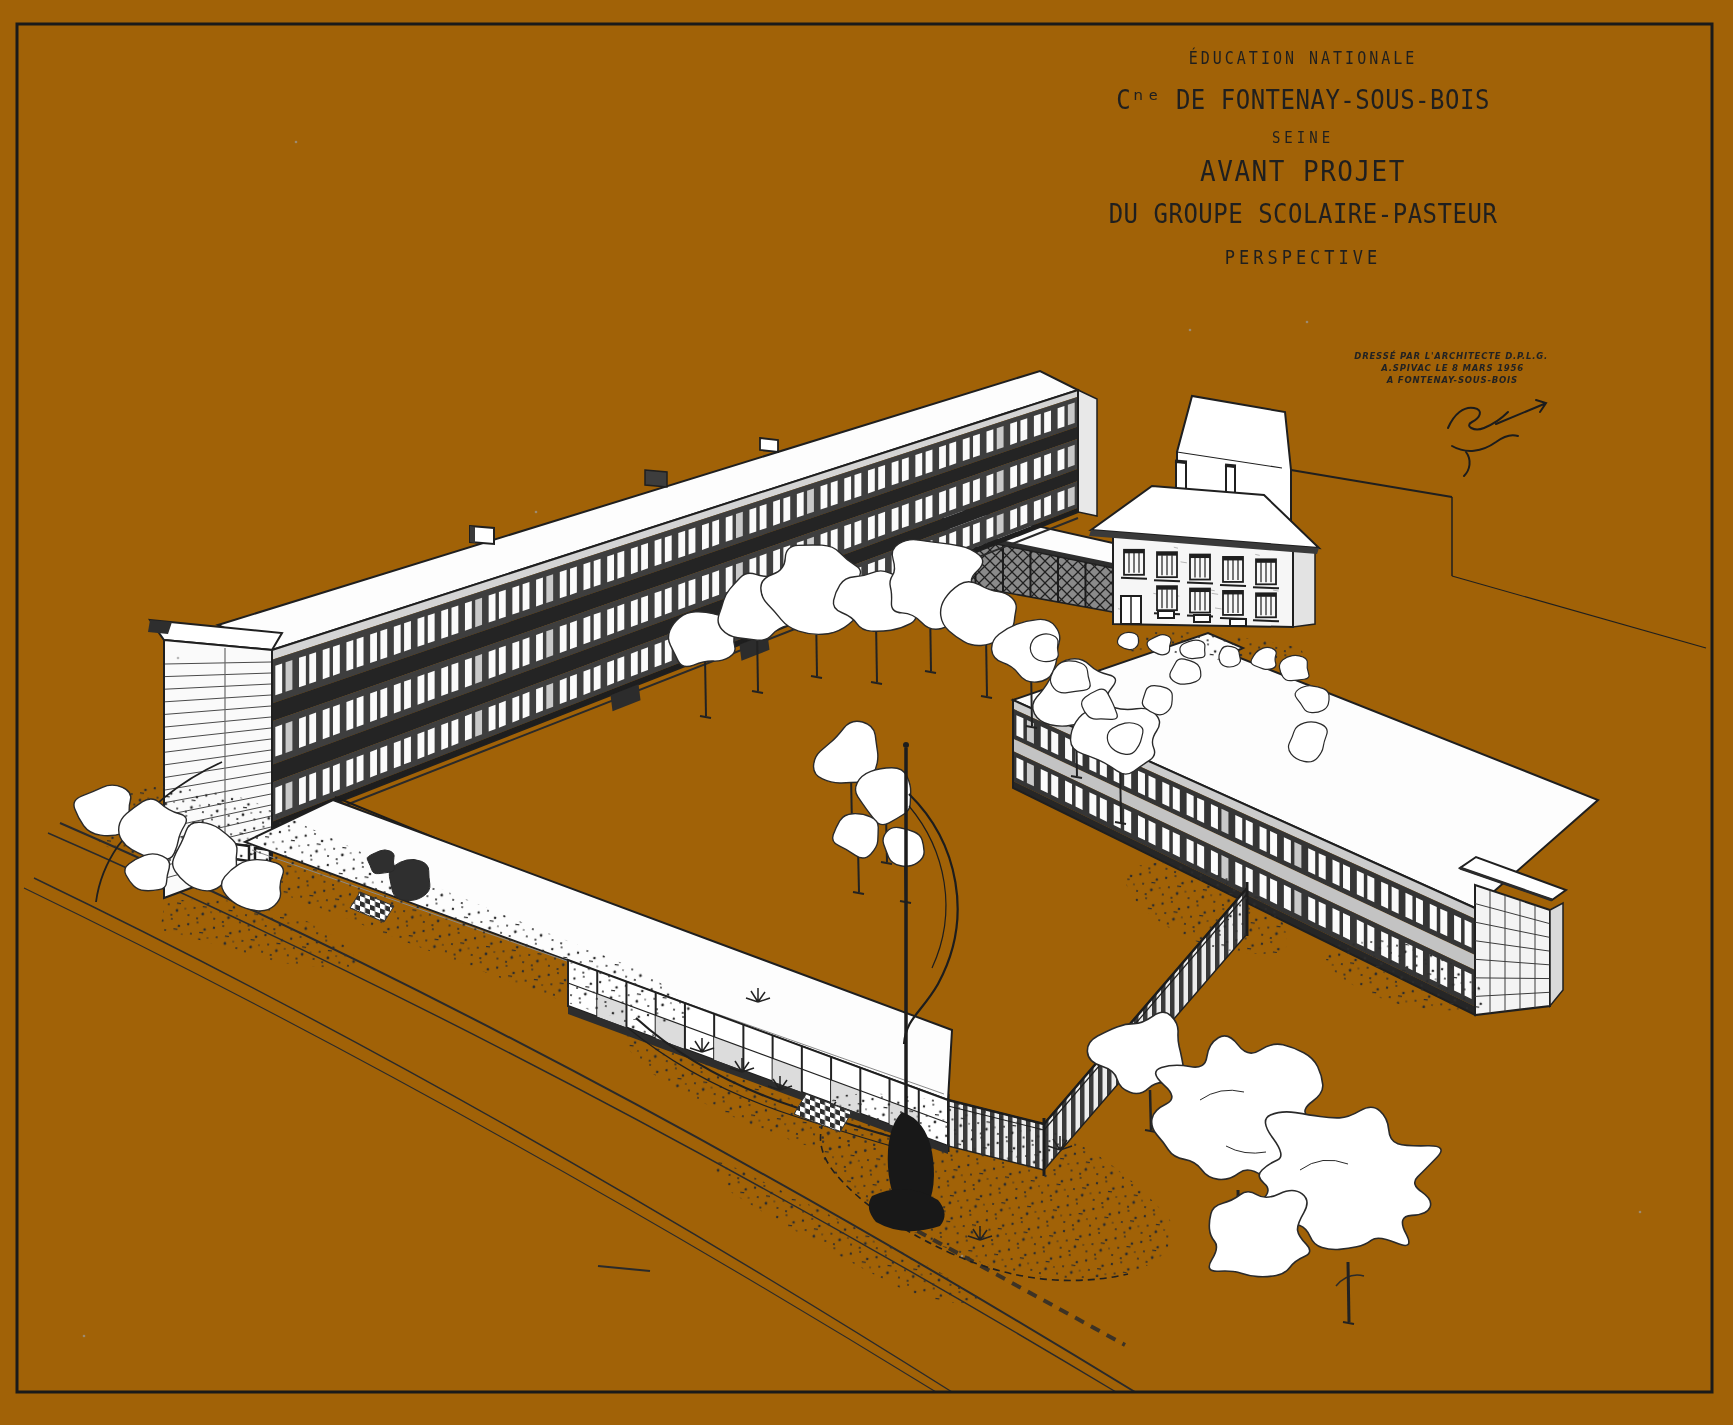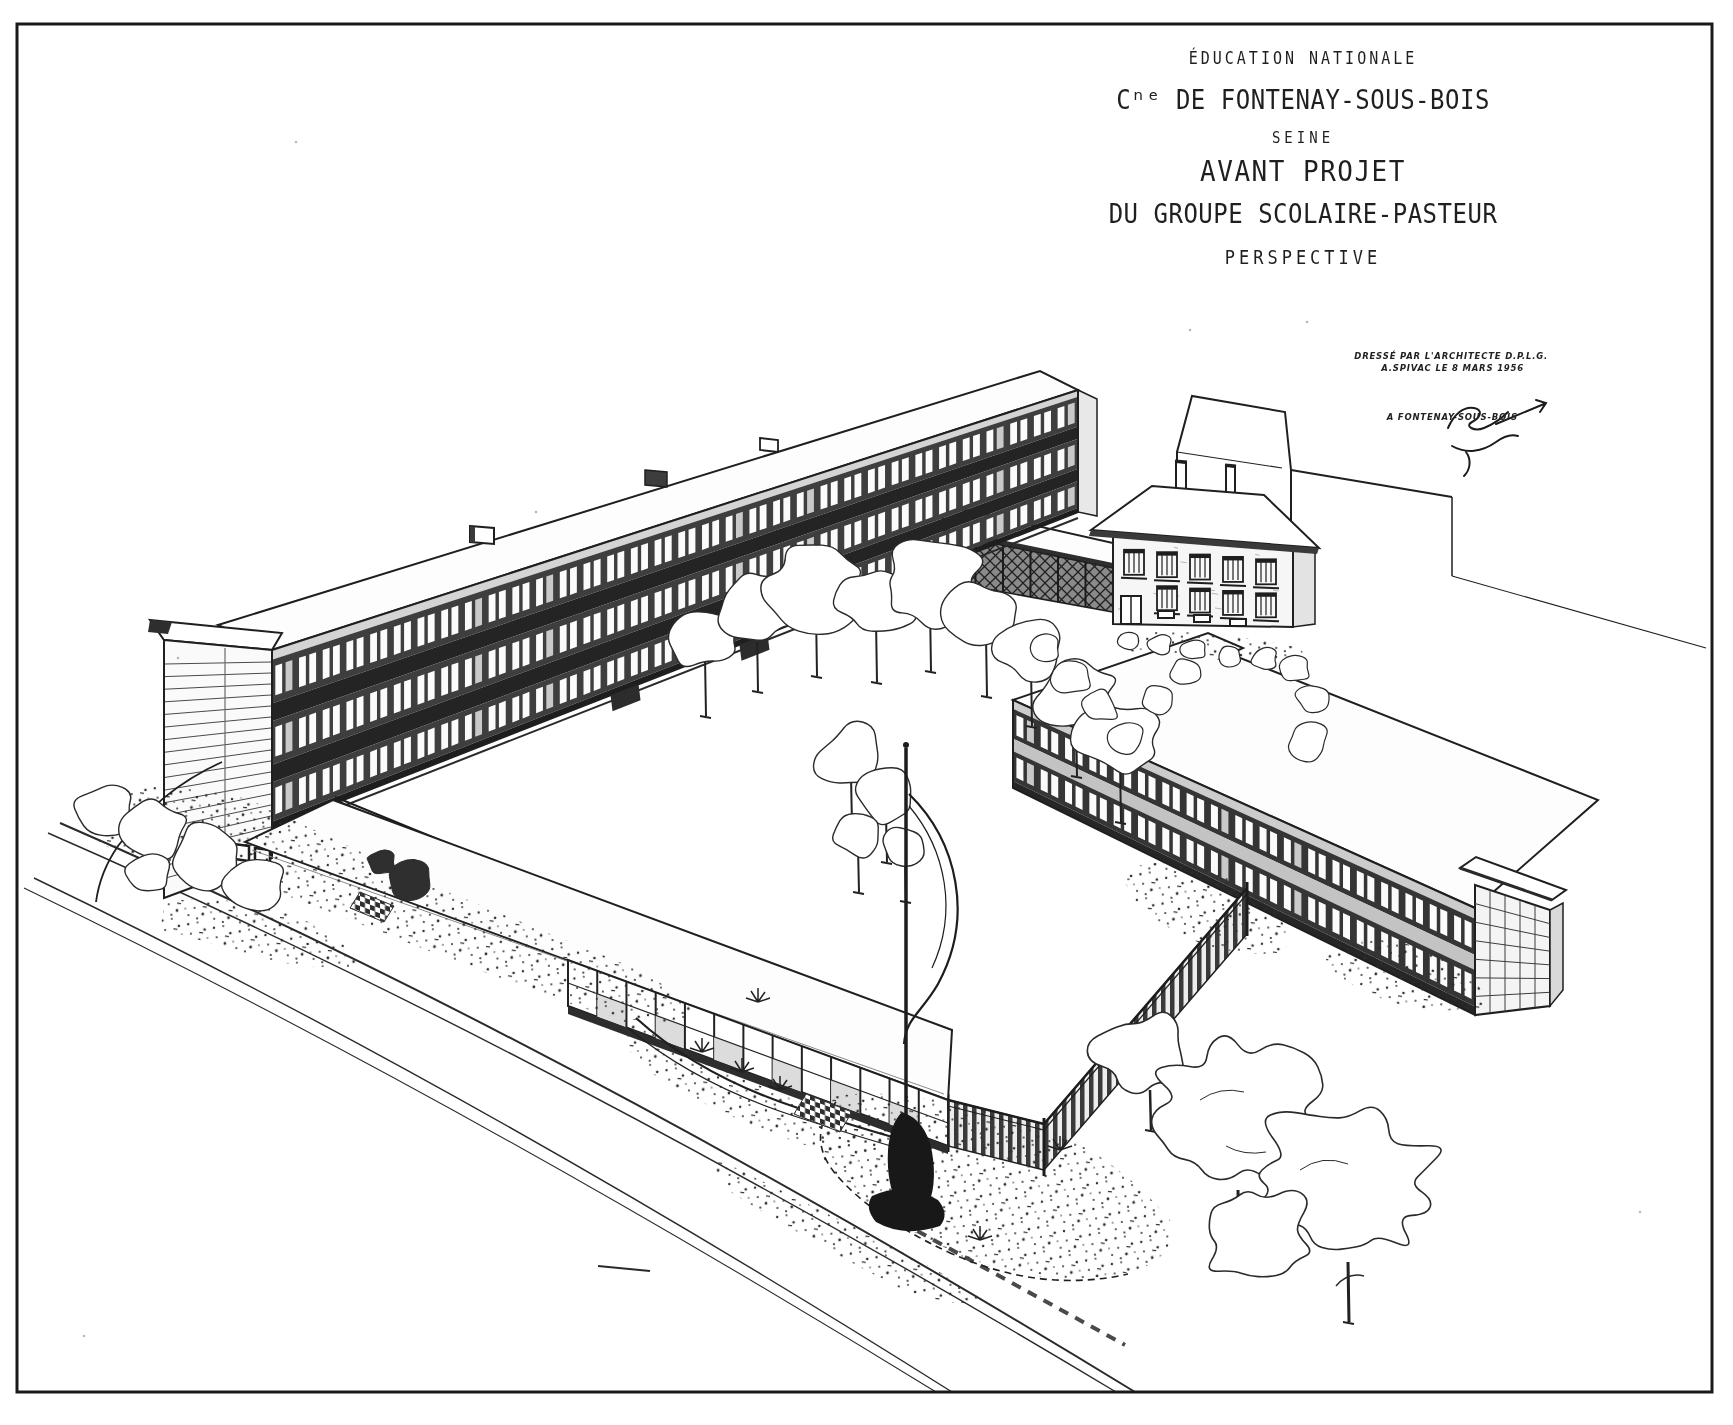--- a/index.html
+++ b/index.html
@@ -1,31 +1,31 @@
 <!DOCTYPE html>
 <html style="--ink: #1f1f1f;"><head>
 <meta charset="utf-8">
 <style>
   html,body{margin:0;padding:0;background:#888;}
-  .page{position:relative;width:1733px;height:1425px;background:#ffffff;overflow:hidden;
+  .page{position:relative;width:1733px;height:1425px;background:#a16207;overflow:hidden;
         font-family:"DejaVu Sans Mono","Liberation Mono",monospace;color:var(--ink,#1f1f1f);}
   .page svg{position:absolute;left:0;top:0;}
   .t{position:absolute;white-space:nowrap;text-align:center;transform:scaleY(1.12);transform-origin:50% 0;}
   .tl1{left:953px;top:48px;width:700px;font-size:15px;letter-spacing:3px;}
   .tl2{left:953px;top:84px;width:700px;font-size:24px;letter-spacing:0.5px;}
   .tl3{left:953px;top:128px;width:700px;font-size:14px;letter-spacing:4px;}
   .tl4{left:953px;top:154px;width:700px;font-size:26px;letter-spacing:1.5px;}
   .tl5{left:953px;top:198px;width:700px;font-size:24px;letter-spacing:0.5px;}
   .tl6{left:953px;top:246px;width:700px;font-size:17px;letter-spacing:4px;}
   .arch{position:absolute;left:1320px;top:350px;width:228px;
         font-family:"DejaVu Sans","Liberation Sans",sans-serif;
         font-size:8.5px;font-weight:bold;letter-spacing:0.8px;line-height:12px;color:#222;}
   .arch div{text-align:right;font-style:italic;}
   .ar2{padding-right:24px;}
-  .ar3{padding-right:30px;margin-top:37px;}
+  .ar3{padding-right:30px;}
 </style>
 </head>
 <body>
 
 <div class="page">
 
   <svg id="scene" width="1733" height="1425" viewBox="0 0 1733 1425">
     <defs>
       <pattern id="mesh" width="11" height="11" patternUnits="userSpaceOnUse">
         <rect width="11" height="11" fill="#8a8a8a"></rect>

